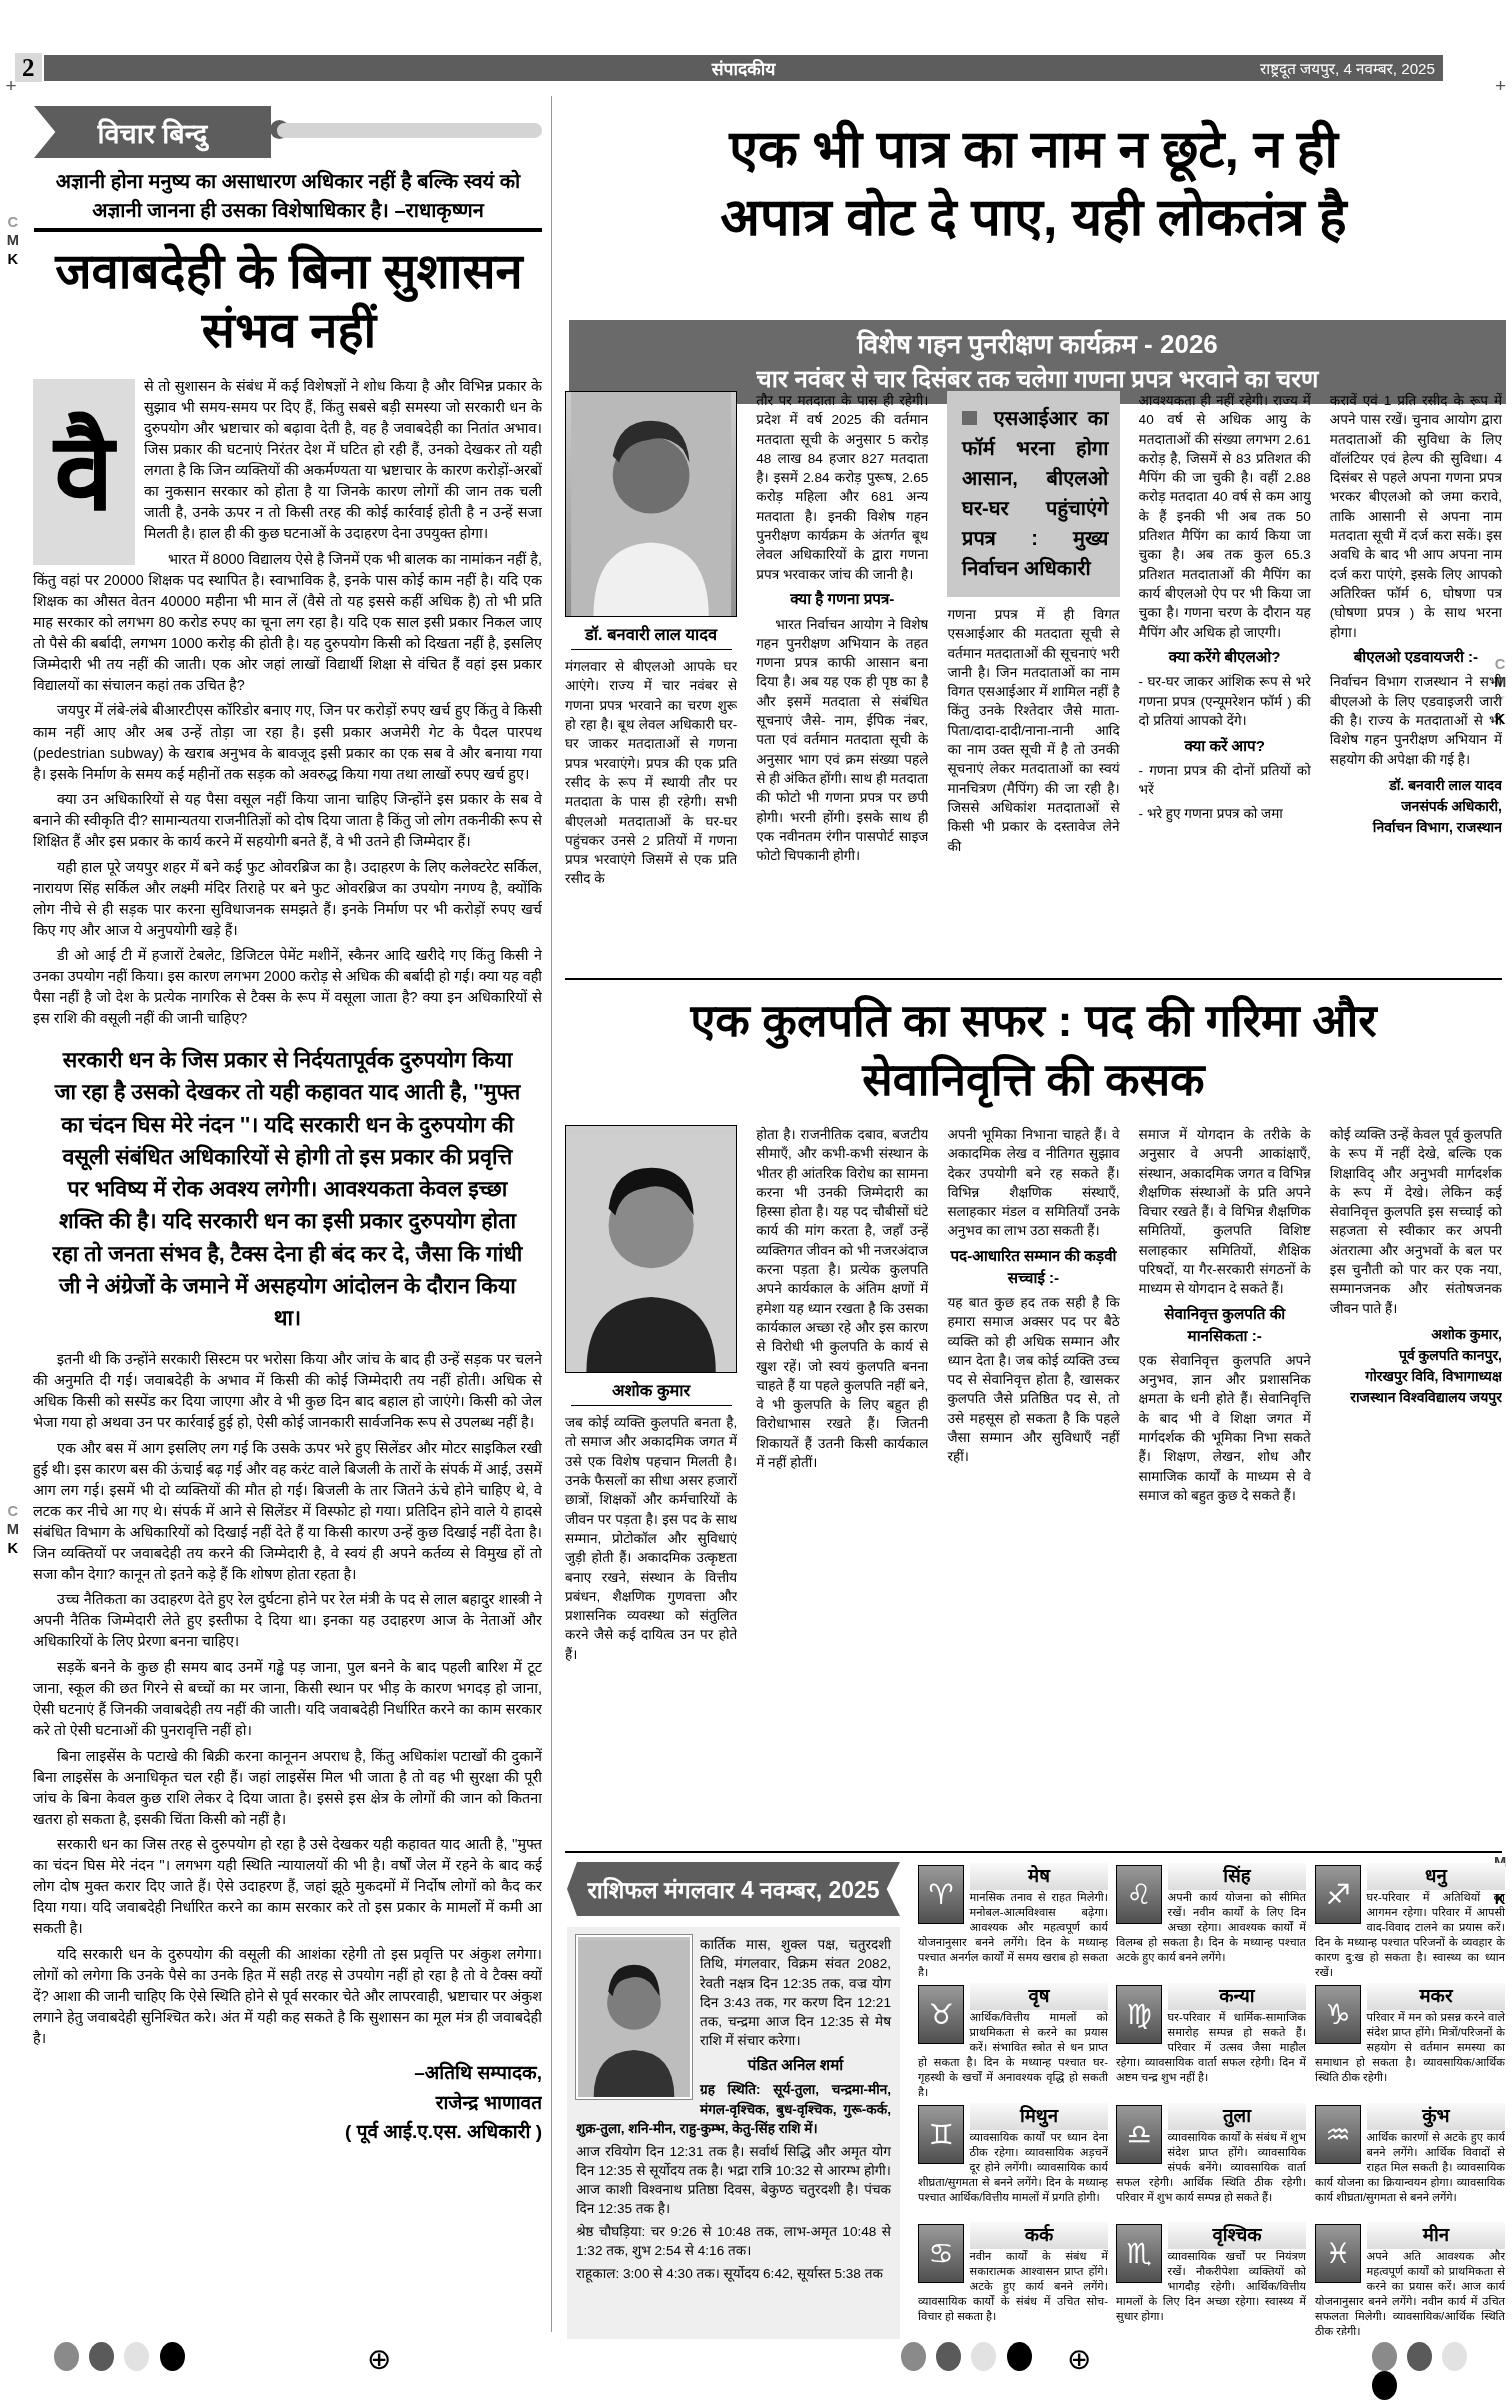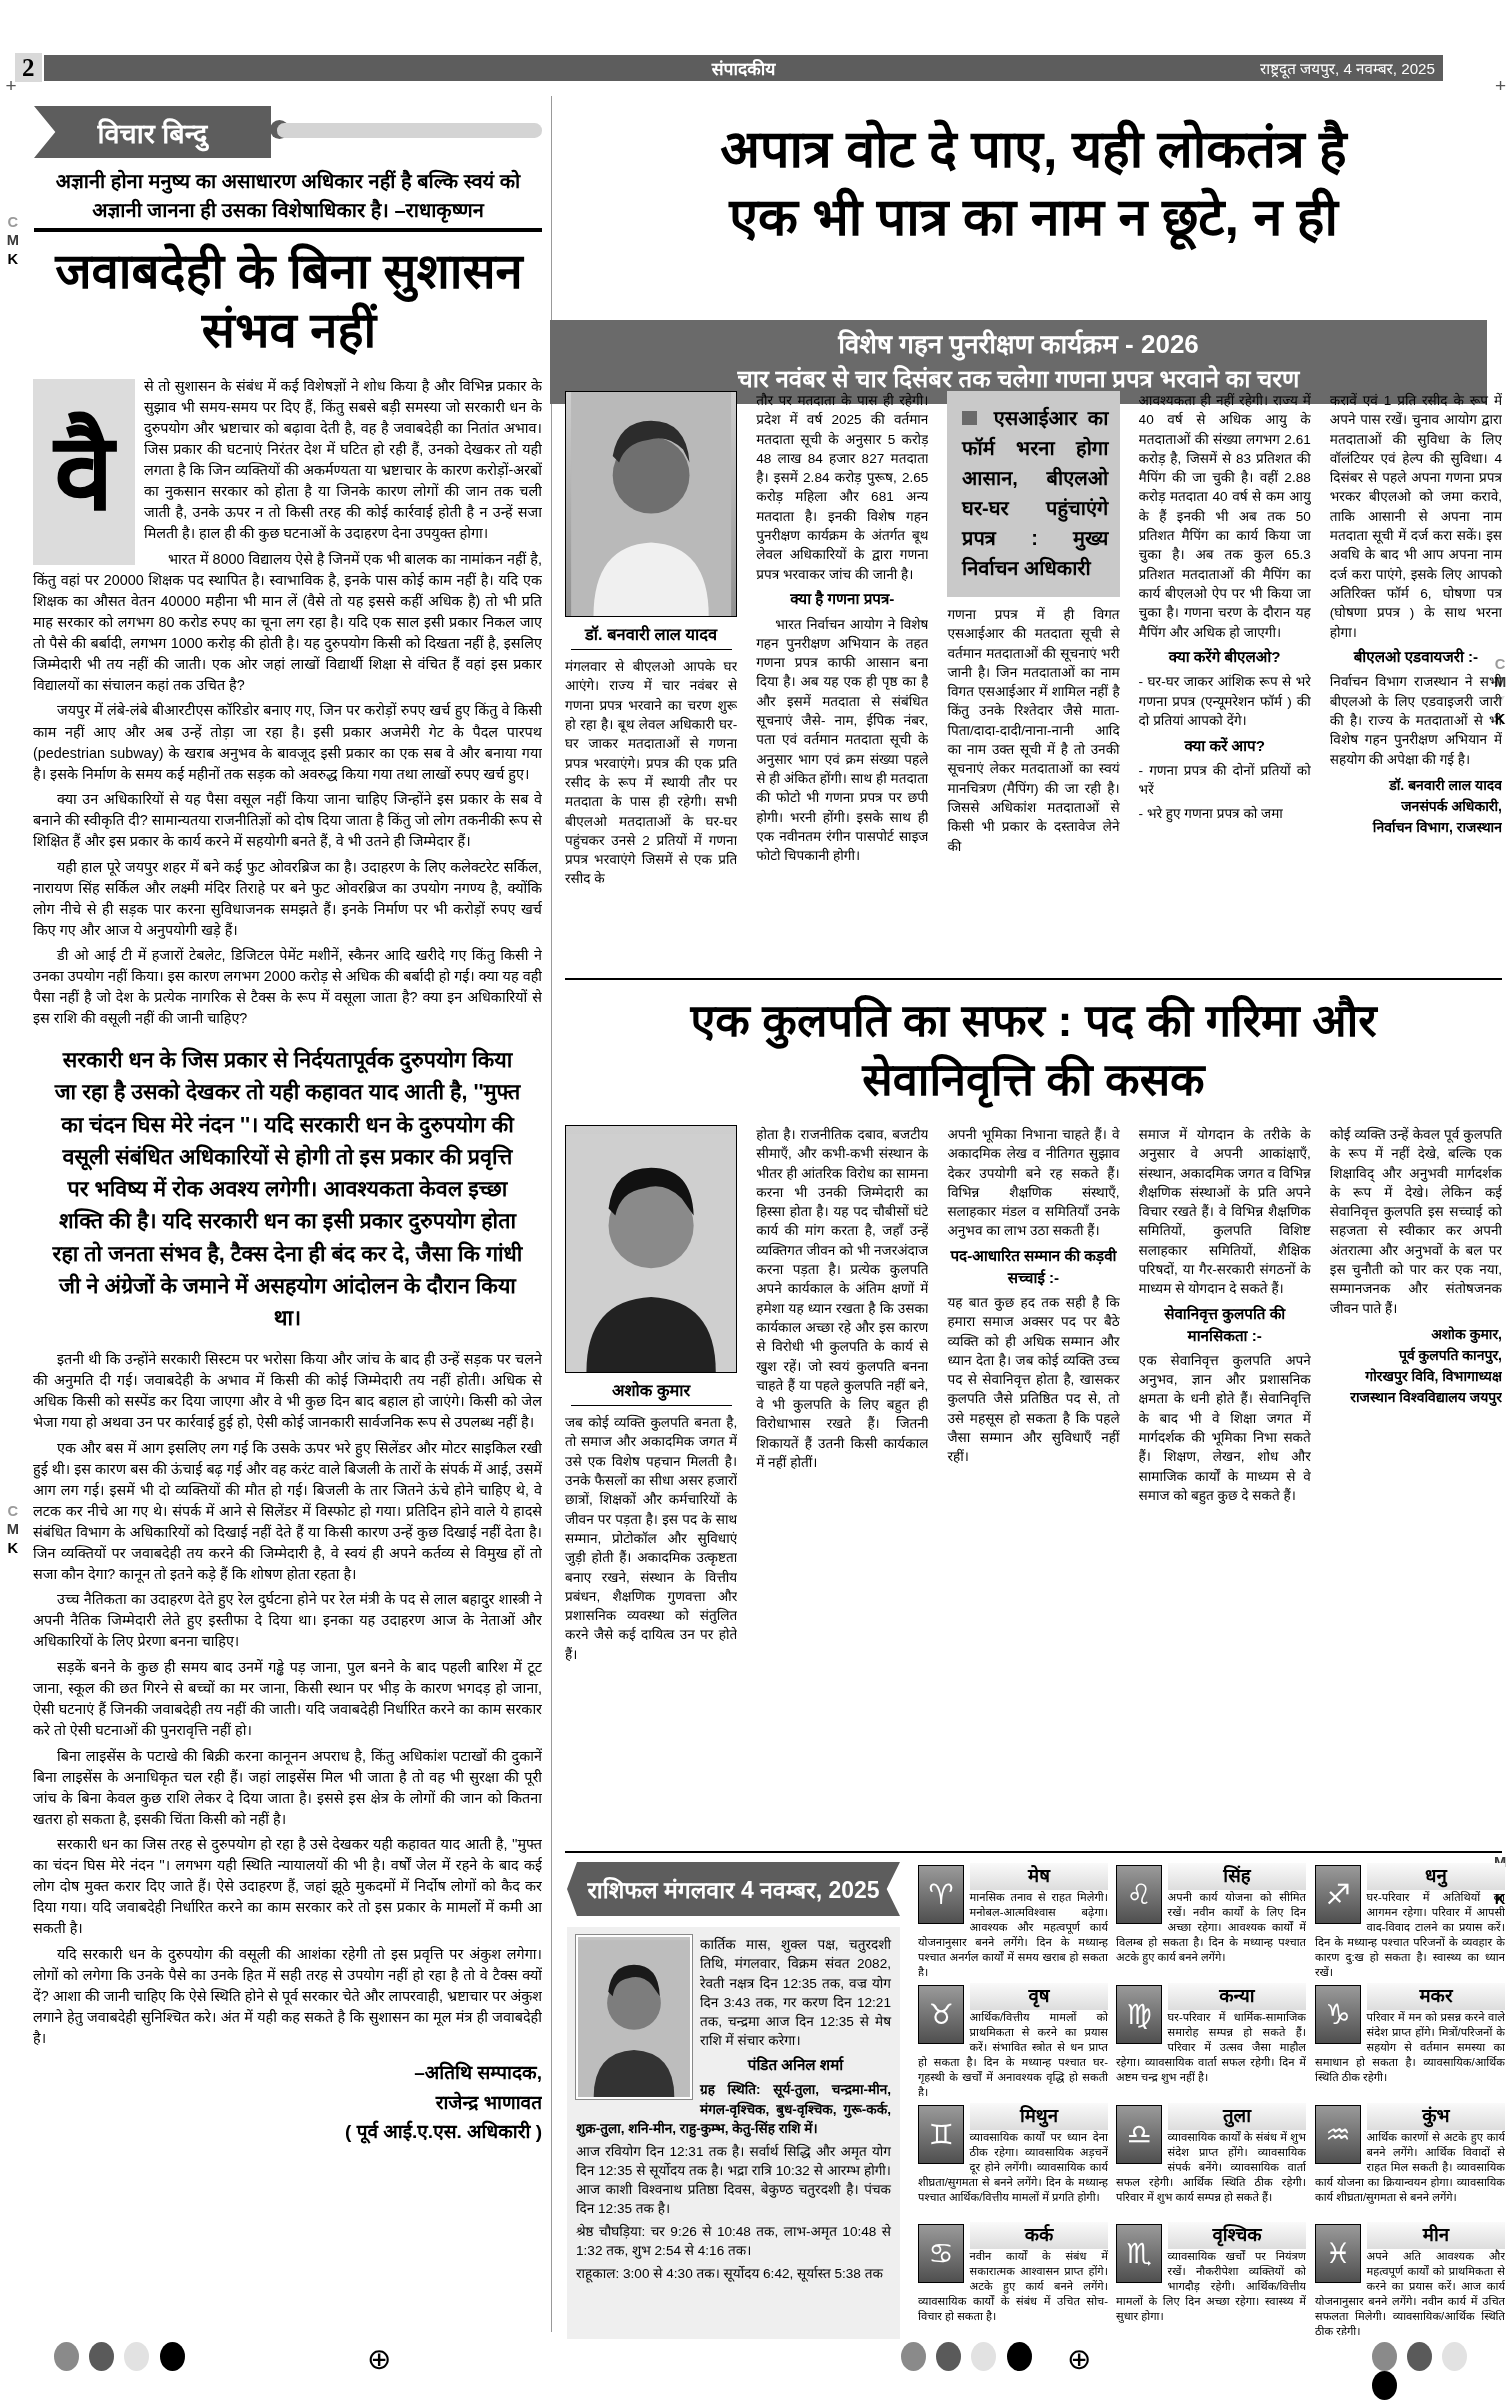--- a/index.html
+++ b/index.html
@@ -34,21 +34,21 @@
     font-size:14.4px;line-height:1.46;text-align:justify;}
   .leftbody p{margin:0 0 4.5px 0;text-indent:24px;}
   .dropbox{float:left;width:102px;height:186px;background:#dcdcdc;margin:3.4px 9px 3.4px 0;
     display:flex;align-items:center;justify-content:center;font-size:107px;font-weight:bold;line-height:1;}
   .pullquote{font-weight:bold;font-size:21.5px;line-height:1.5;text-align:center;text-indent:0!important;
     margin:14.7px 0!important;padding:0 17px;}
   .lsign{margin-top:9px;text-align:right;font-weight:bold;font-size:19px;line-height:1.55;}
   .vrule{position:absolute;left:551px;top:96px;width:1.1px;height:2236px;background:#999;}
   
   .h-main{position:absolute;left:565px;top:116px;width:937px;font-size:52px;font-weight:bold;text-align:center;line-height:1.3;}
-  .banner{position:absolute;left:550px;top:320px;width:937px;background:#6a6a6a;color:#fff;text-align:center;padding:8px 0 9px 0;}
+  .banner{position:absolute;left:569px;top:320px;width:937px;background:#6a6a6a;color:#fff;text-align:center;padding:8px 0 9px 0;}
   .banner .b1{font-size:26px;font-weight:bold;line-height:1.3;}
   .banner .b2{font-size:24px;font-weight:bold;line-height:1.35;margin-top:1px;}
   .cols{position:absolute;display:flex;gap:19px;}
   .cols .col{flex:1;overflow:hidden;font-size:13.6px;line-height:1.42;text-align:justify;}
   .col p{margin:0 0 4.5px 0;text-indent:19px;}
   .col p.noind{text-indent:0;}
   .sub{font-weight:bold;text-align:center;font-size:15.2px;margin:4.5px 0;text-indent:0!important;}
   .photo{width:100%;height:226px;border:0.6px solid #000;background:linear-gradient(#cfcfcf,#8f8f8f);position:relative;overflow:hidden;}
   .photo svg{position:absolute;left:0;top:0;width:100%;height:100%;}
   .caption{font-weight:bold;text-align:center;font-size:16.4px;margin:5.6px 0 3.4px 0;}
@@ -138,22 +138,22 @@
     <div class="lsign">
       <div>–अतिथि सम्पादक,</div>
       <div>राजेन्द्र भाणावत</div>
       <div>( पूर्व आई.ए.एस. अधिकारी )</div>
     </div>
   </div>
 
   <div class="vrule"></div>
 
   <div class="h-main">
+    <div>एक भी पात्र का नाम न छूटे, न ही</div>
     <div>अपात्र वोट दे पाए, यही लोकतंत्र है</div>
-    <div>एक भी पात्र का नाम न छूटे, न ही</div>
   </div>
   <div class="banner">
     <div class="b1">विशेष गहन पुनरीक्षण कार्यक्रम - 2026</div>
     <div class="b2">चार नवंबर से चार दिसंबर तक चलेगा गणना प्रपत्र भरवाने का चरण</div>
   </div>
 
   <div class="cols" style="left:565px;top:391px;width:937px;height:576px;">
     <div class="col">
       <div class="photo">
         <svg viewBox="0 0 100 140" preserveAspectRatio="xMidYMax meet">

